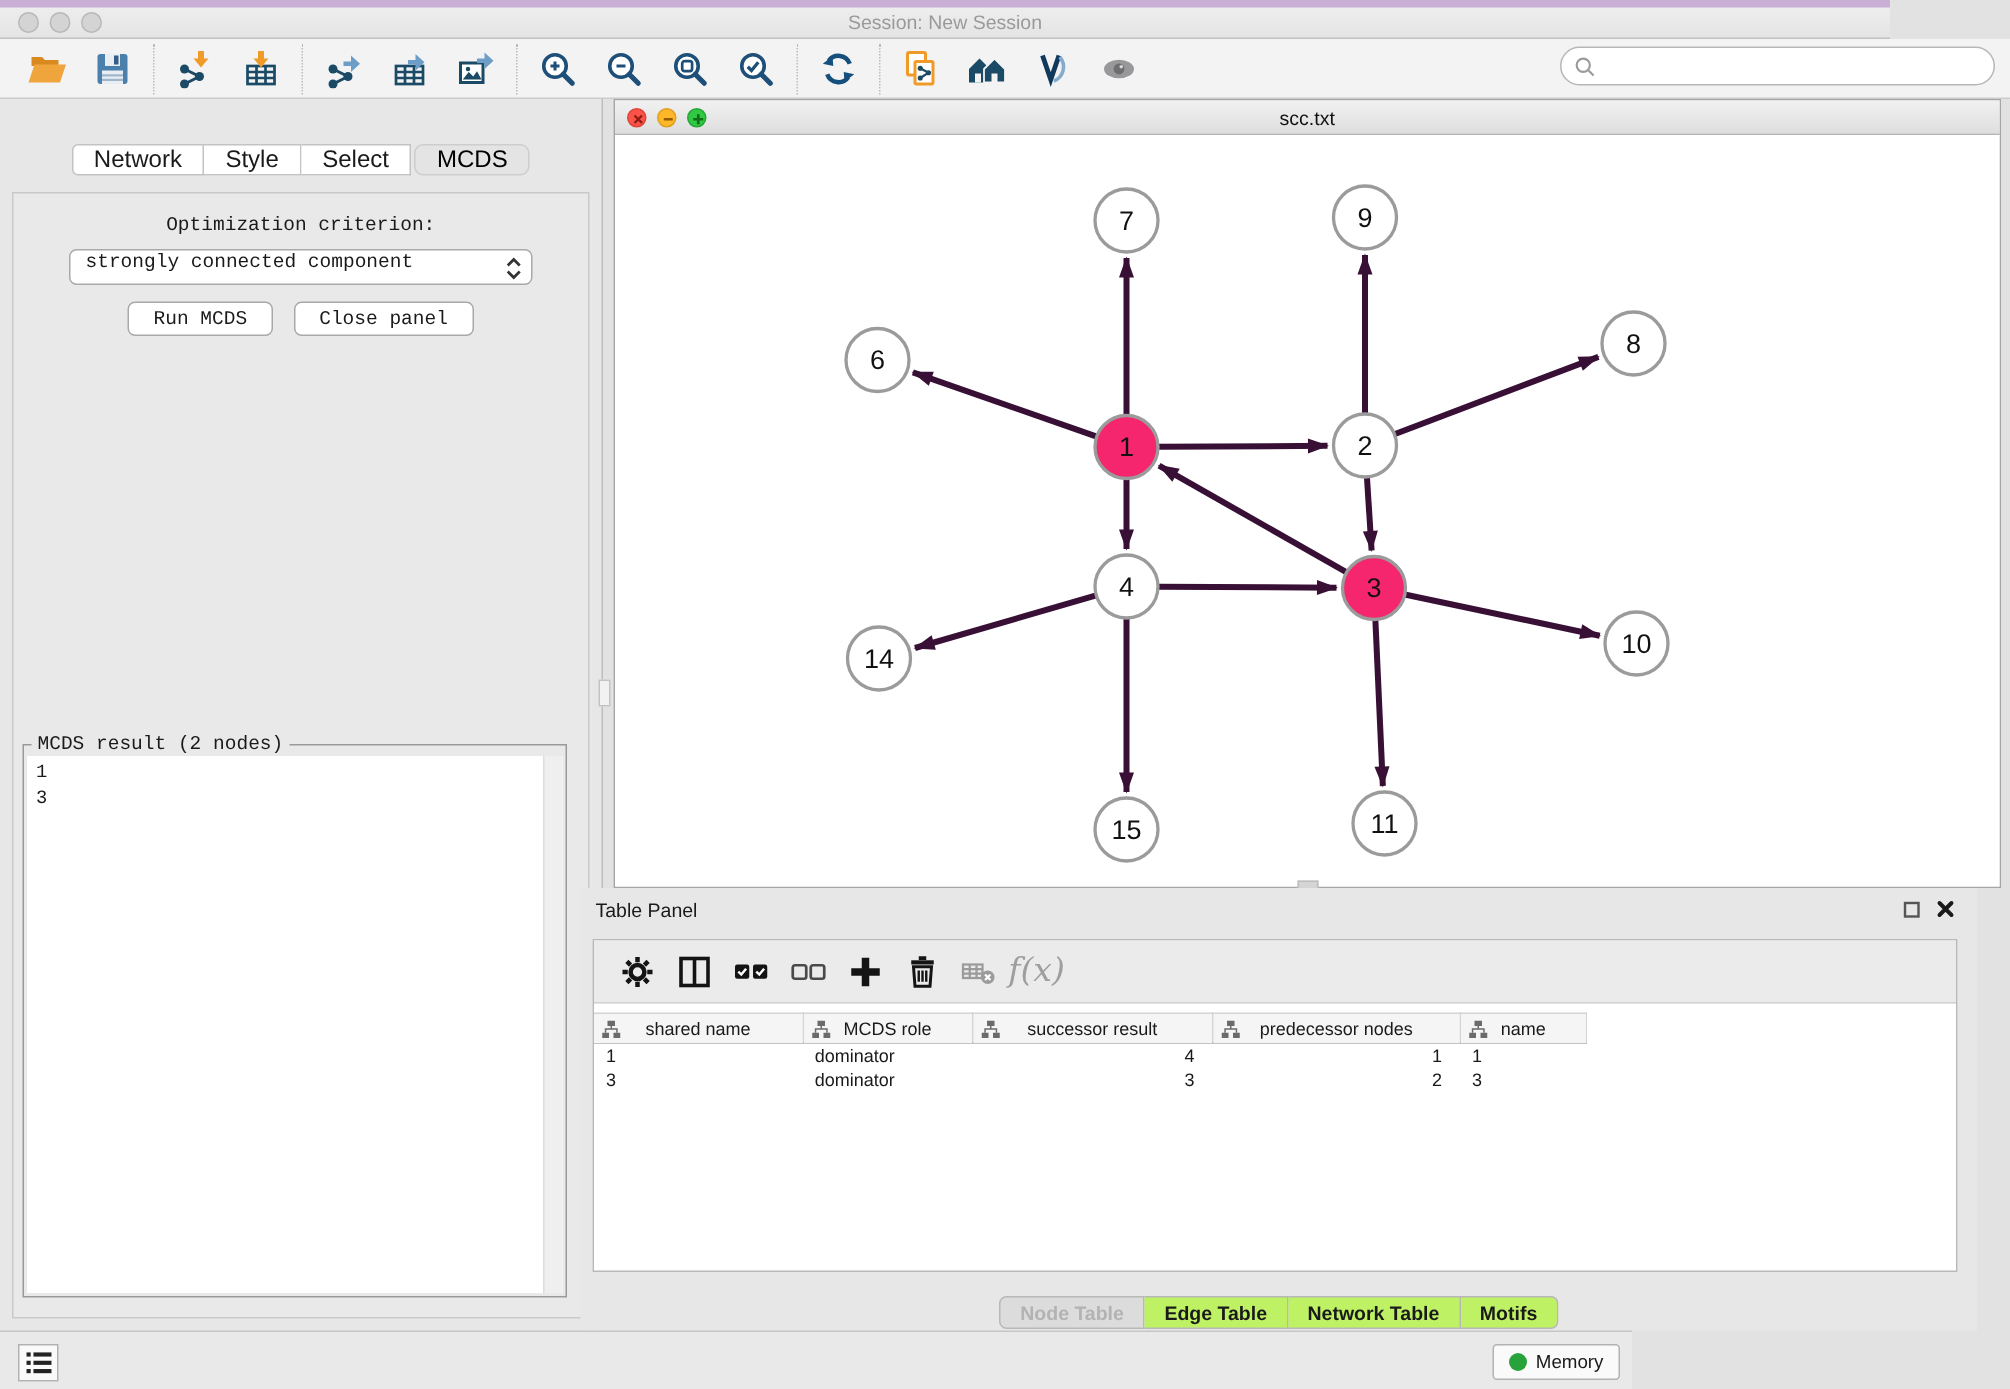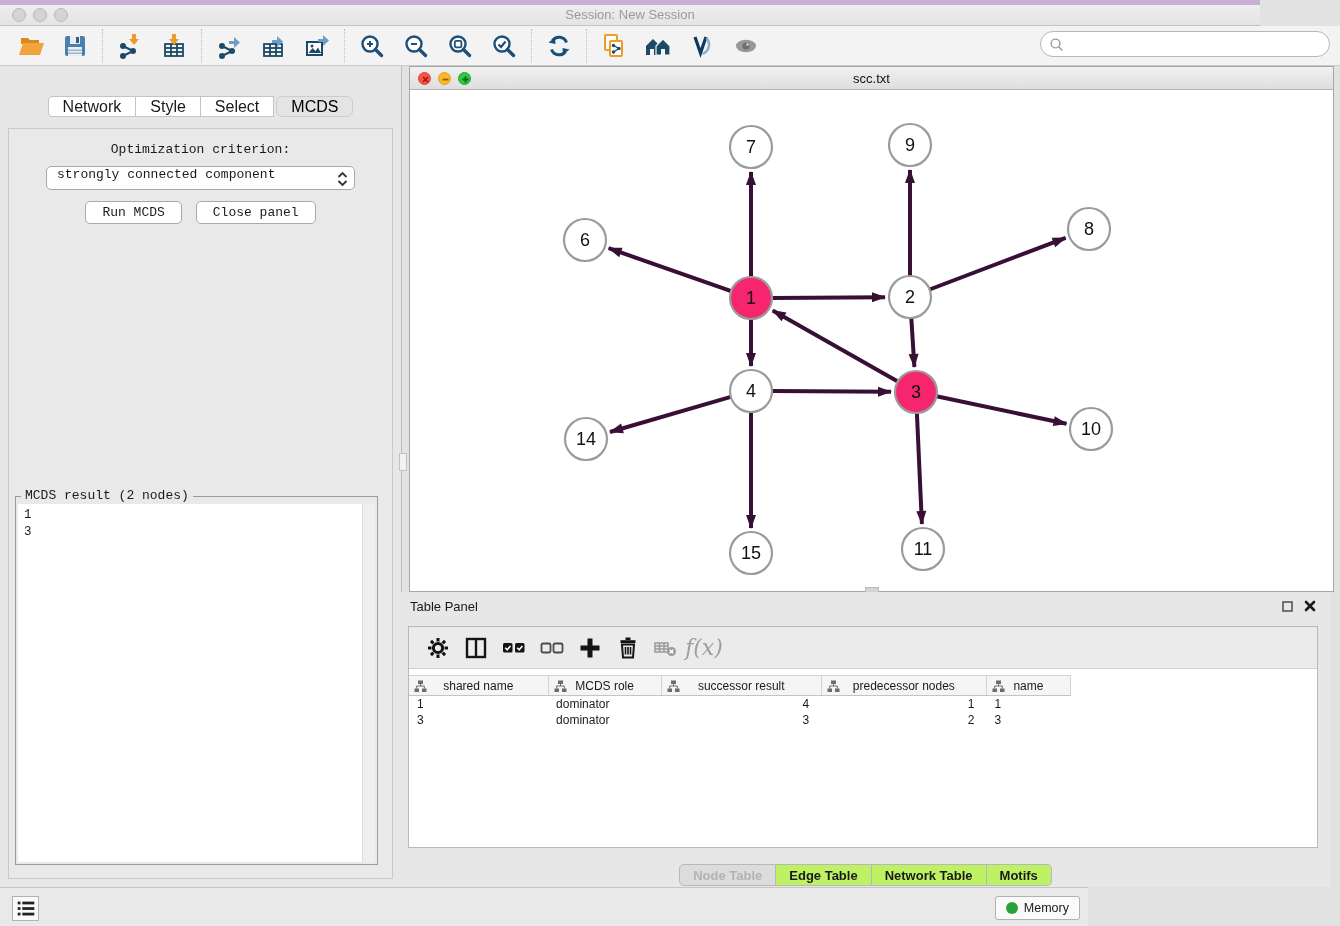--- a/index.html
+++ b/index.html
@@ -45,21 +45,21 @@
   #network-window { position:absolute; left:409px; top:66px; width:925px; height:526px; border:1px solid #a6a6a6; background:#fff; }
   #nw-titlebar { position:relative; height:23px; background:linear-gradient(#f1f1f1,#dedede); border-bottom:1px solid #b4b4b4; }
   #nw-lights { position:absolute; left:8px; top:5px; display:flex; gap:7px; }
   .nw-dot { width:13px; height:13px; border-radius:50%; position:relative; }
   #nw-titlebar .wtitle { position:absolute; left:0; right:0; top:4px; text-align:center; font-size:13px; color:#111; }
   #canvas { position:absolute; left:0; top:23px; width:923px; height:501px; background:#fff; }
   #nw-handle { position:absolute; left:455px; bottom:-3px; width:14px; height:7px; background:#d4d4d4; border:1px solid #bdbdbd; }
   .v-handle { position:absolute; left:399px; top:453px; width:8px; height:18px; background:#f2f2f2; border:1px solid #c2c2c2; }
 
   
-  #table-panel { position:absolute; left:400px; top:592px; width:931px; height:295px; background:#e7e7e7; }
+  #table-panel { position:absolute; left:387px; top:592px; width:931px; height:295px; background:#e7e7e7; }
   #tp-inner { position:absolute; left:8px; right:13px; top:34px; height:222px; background:#fff; border:1px solid #b9b9b9; }
   #tp-toolbar { height:42px; background:#ebebeb; border-bottom:1px solid #d2d2d2; display:flex; align-items:center; padding-left:10px; }
   .tp-icon { width:26px; height:26px; margin:0 6px; display:inline-flex; align-items:center; justify-content:center; }
   .fx { font-family:"DejaVu Serif", serif; font-style:italic; font-size:22px; color:#9e9e9e; }
   #node-table { width:662px; border-collapse:collapse; margin-top:6px; table-layout:fixed; }
   #node-table th { position:relative; height:20px; background:#f5f5f5; border-right:1px solid #d4d4d4; border-top:1px solid #d4d4d4; border-bottom:1px solid #c4c4c4; font-weight:normal; font-size:12px; text-align:center; }
   #node-table th .hier { position:absolute; left:5px; top:4px; }
   #node-table td { height:16px; font-size:12px; padding:0 8px; white-space:nowrap; }
   #node-table td.r { text-align:right; padding-right:12px; }
   #tp-tabs { position:absolute; left:0; right:0; top:272px; display:flex; justify-content:center; }

